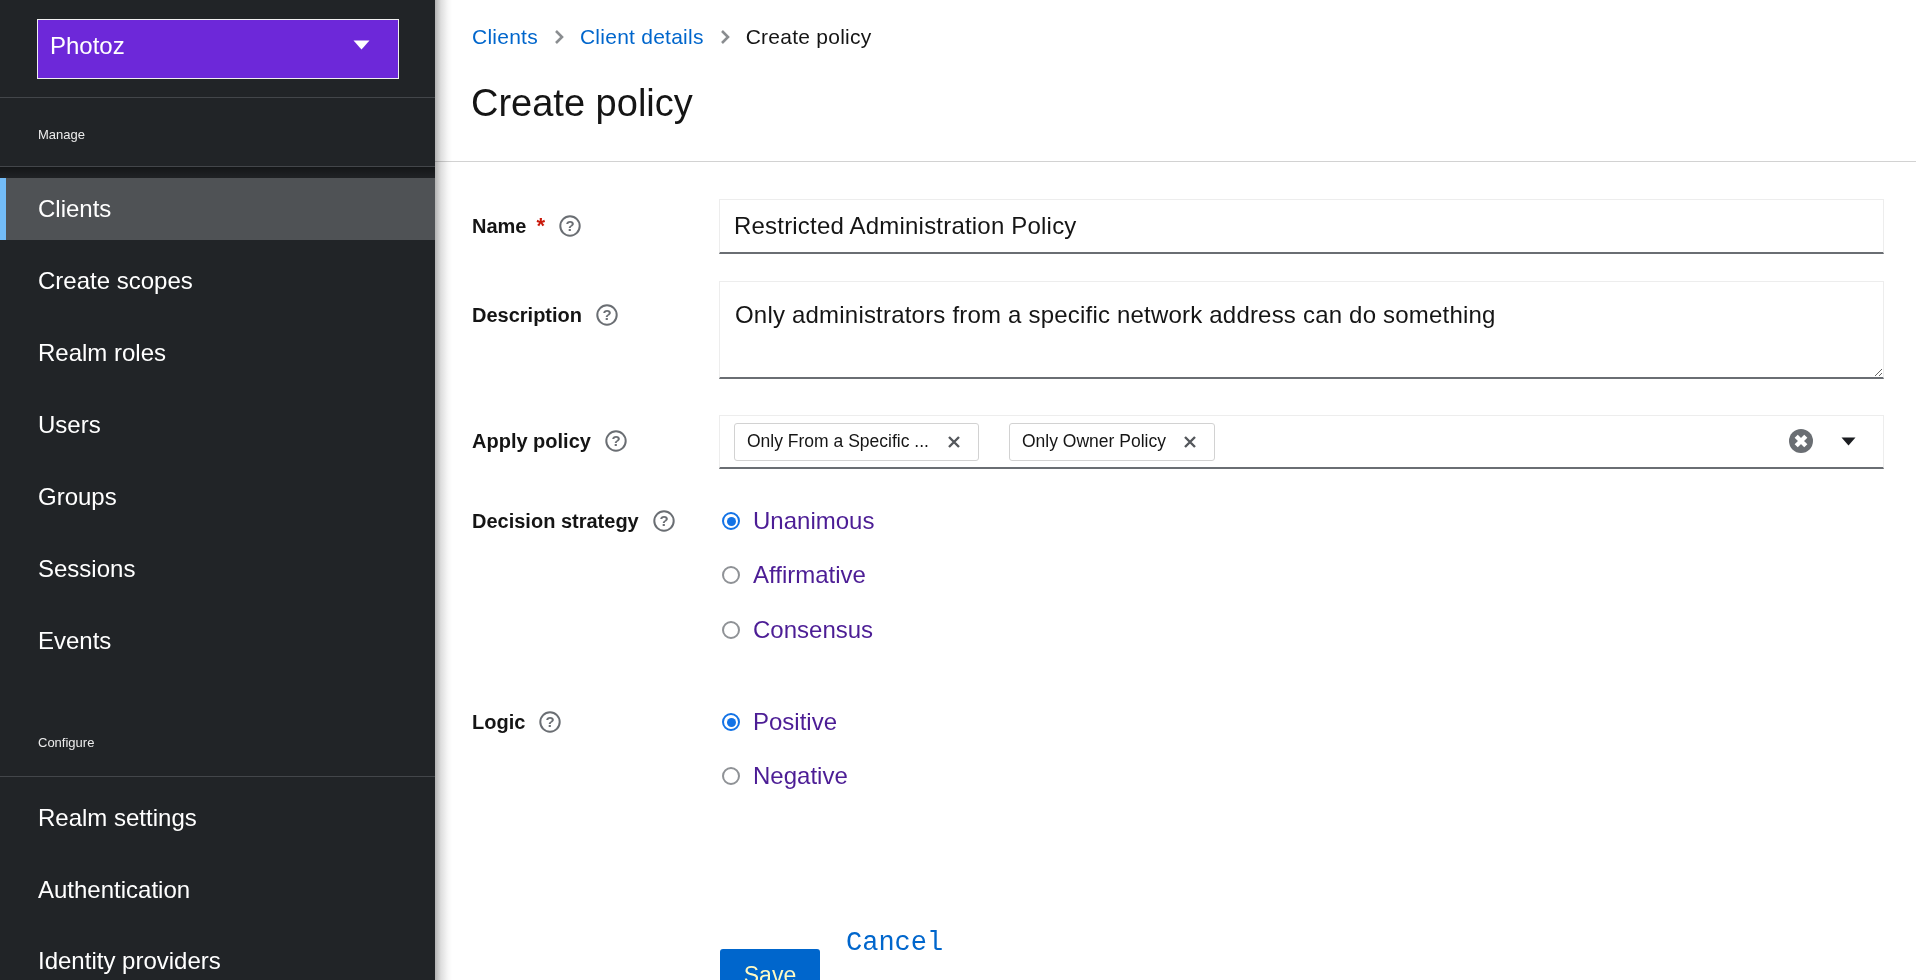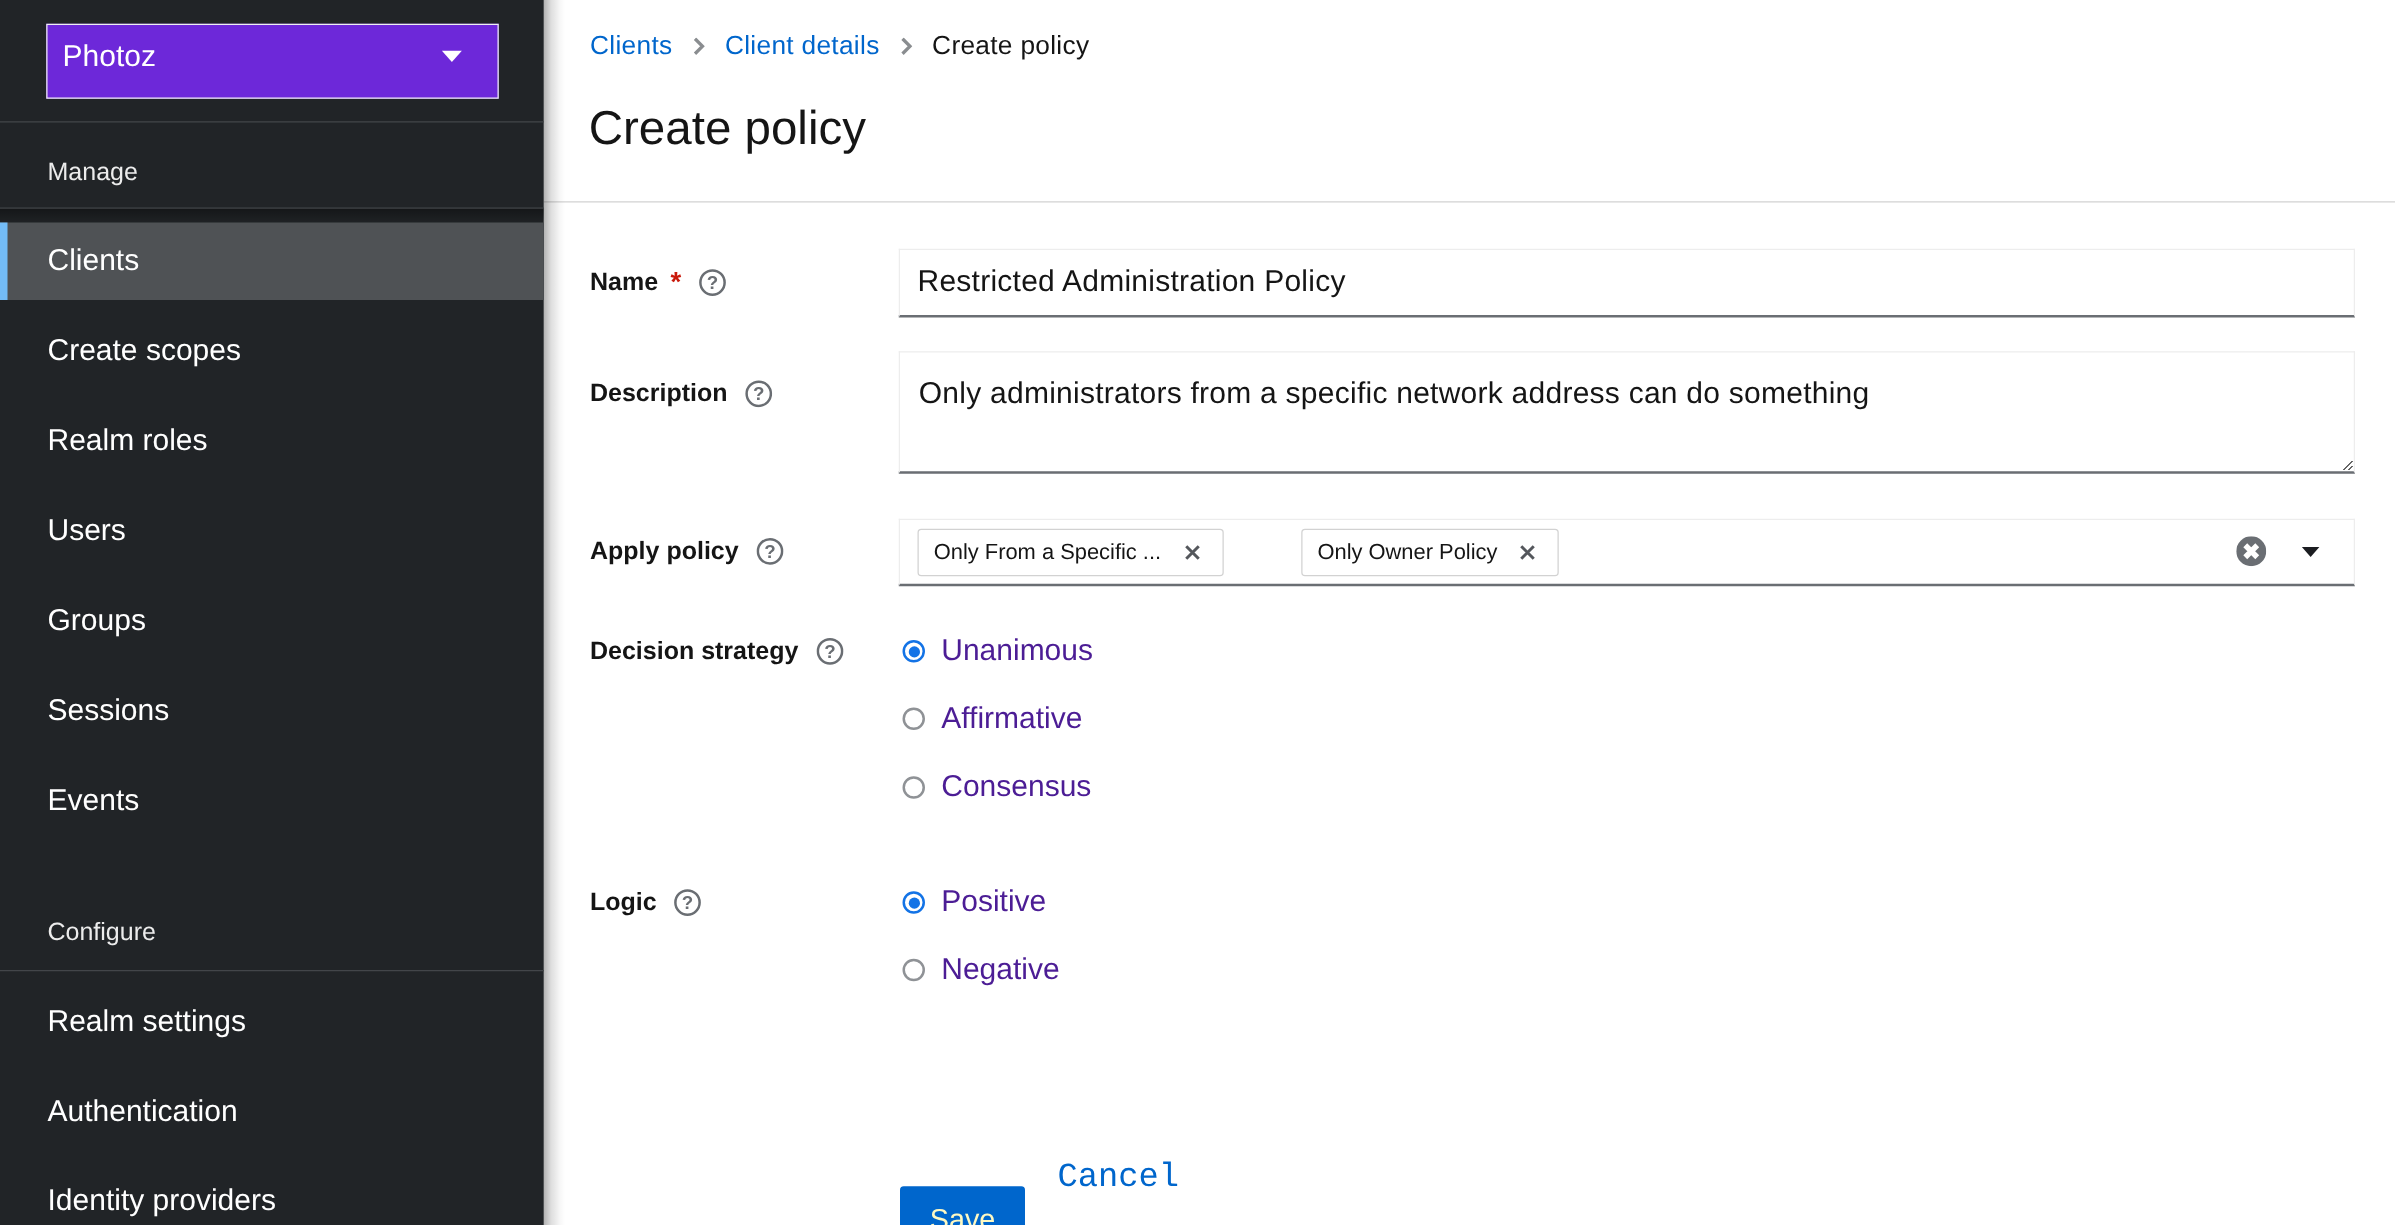--- a/index.html
+++ b/index.html
@@ -5,21 +5,21 @@
   * { margin:0; padding:0; box-sizing:border-box; }
   html,body { width:1916px; height:980px; overflow:hidden; background:#fff;
     font-family:"Liberation Sans", sans-serif; }
   #sidebar { position:absolute; left:0; top:0; width:435px; height:980px;
     background:#212427; z-index:2; }
   .realm { position:absolute; left:37px; top:19px; width:362px; height:60px;
     background:#6d28d9; border:1px solid #f0f0f0; color:#fff; font-size:24px;
     display:flex; align-items:center; padding-left:12px; padding-bottom:7px; }
   .realm svg { position:absolute; right:28px; top:20px; }
   .hsep { position:absolute; left:0; width:435px; height:1px; background:#43464a; }
-  .navlabel { position:absolute; left:38px; color:#ececec; font-size:20px; }
+  .navlabel { position:absolute; left:38px; color:#ececec; font-size:13px; }
   .navitem { position:absolute; left:0; width:435px; height:62px; color:#fff;
     font-size:24px; display:flex; align-items:center; padding-left:38px; }
   .navitem.sel { background:#4f5255; border-left:6px solid #73bcf7; padding-left:32px; }
   #main { position:absolute; left:435px; top:0; width:1481px; height:980px; background:#fff; }
   #shadow { position:absolute; left:0; top:0; bottom:0; width:26px;
     background:linear-gradient(to right, rgba(0,0,0,0.30), rgba(0,0,0,0.13) 6px, rgba(0,0,0,0.03) 13px, rgba(0,0,0,0) 17px);
     z-index:3; pointer-events:none; }
   .crumbs { position:absolute; left:37px; top:24px; height:26px; font-size:21px; letter-spacing:0.25px;
     display:flex; align-items:center; color:#151515; }
   .crumbs a { color:#0066cc; text-decoration:none; }
@@ -31,21 +31,21 @@
     font-size:20px; font-weight:700; color:#151515; }
   .req { color:#c9190b; margin-left:10px; font-size:22px; }
   .help { margin-left:14px; display:inline-flex; }
   .tinput { position:absolute; left:284px; width:1165px; background:#fff;
     border:1px solid #ededed; border-bottom:2px solid #6a6e73; font-size:24px; letter-spacing:0.2px;
     color:#151515; font-family:"Liberation Sans", sans-serif; }
   input.tinput { height:55px; top:199px; padding:0 14px; }
   textarea.tinput { height:98px; top:281px; padding:17px 15px 8px; line-height:31px; resize:both; }
   #select { position:absolute; left:284px; top:415px; width:1165px; height:54px;
     border:1px solid #ededed; border-bottom:2px solid #6a6e73;
-    display:flex; align-items:center; padding-left:14px;gap:32px; }
+    display:flex; align-items:center; padding-left:14px; }
   .chip { height:38px; border:1px solid #d2d2d2; border-radius:3px; background:#fff;
     display:flex; align-items:center; font-size:17.5px; color:#151515; }
   .chip .x { color:#54575c; }
   .radio-row { position:absolute; left:287px; display:flex; align-items:center; height:36px; }
   .radio-row .lbl { font-size:24px; color:#4c1d95; }
   .rdo { width:18px; height:18px; border-radius:50%; position:relative; margin-right:13px; flex:0 0 18px; }
   .rdo.on { border:2.5px solid #1373e6; }
   .rdo.on::after { content:""; position:absolute; left:50%; top:50%; width:9px; height:9px;
     margin:-4.5px 0 0 -4.5px; border-radius:50%; background:#1373e6; }
   .rdo.off { border:2px solid #8f9296; }

